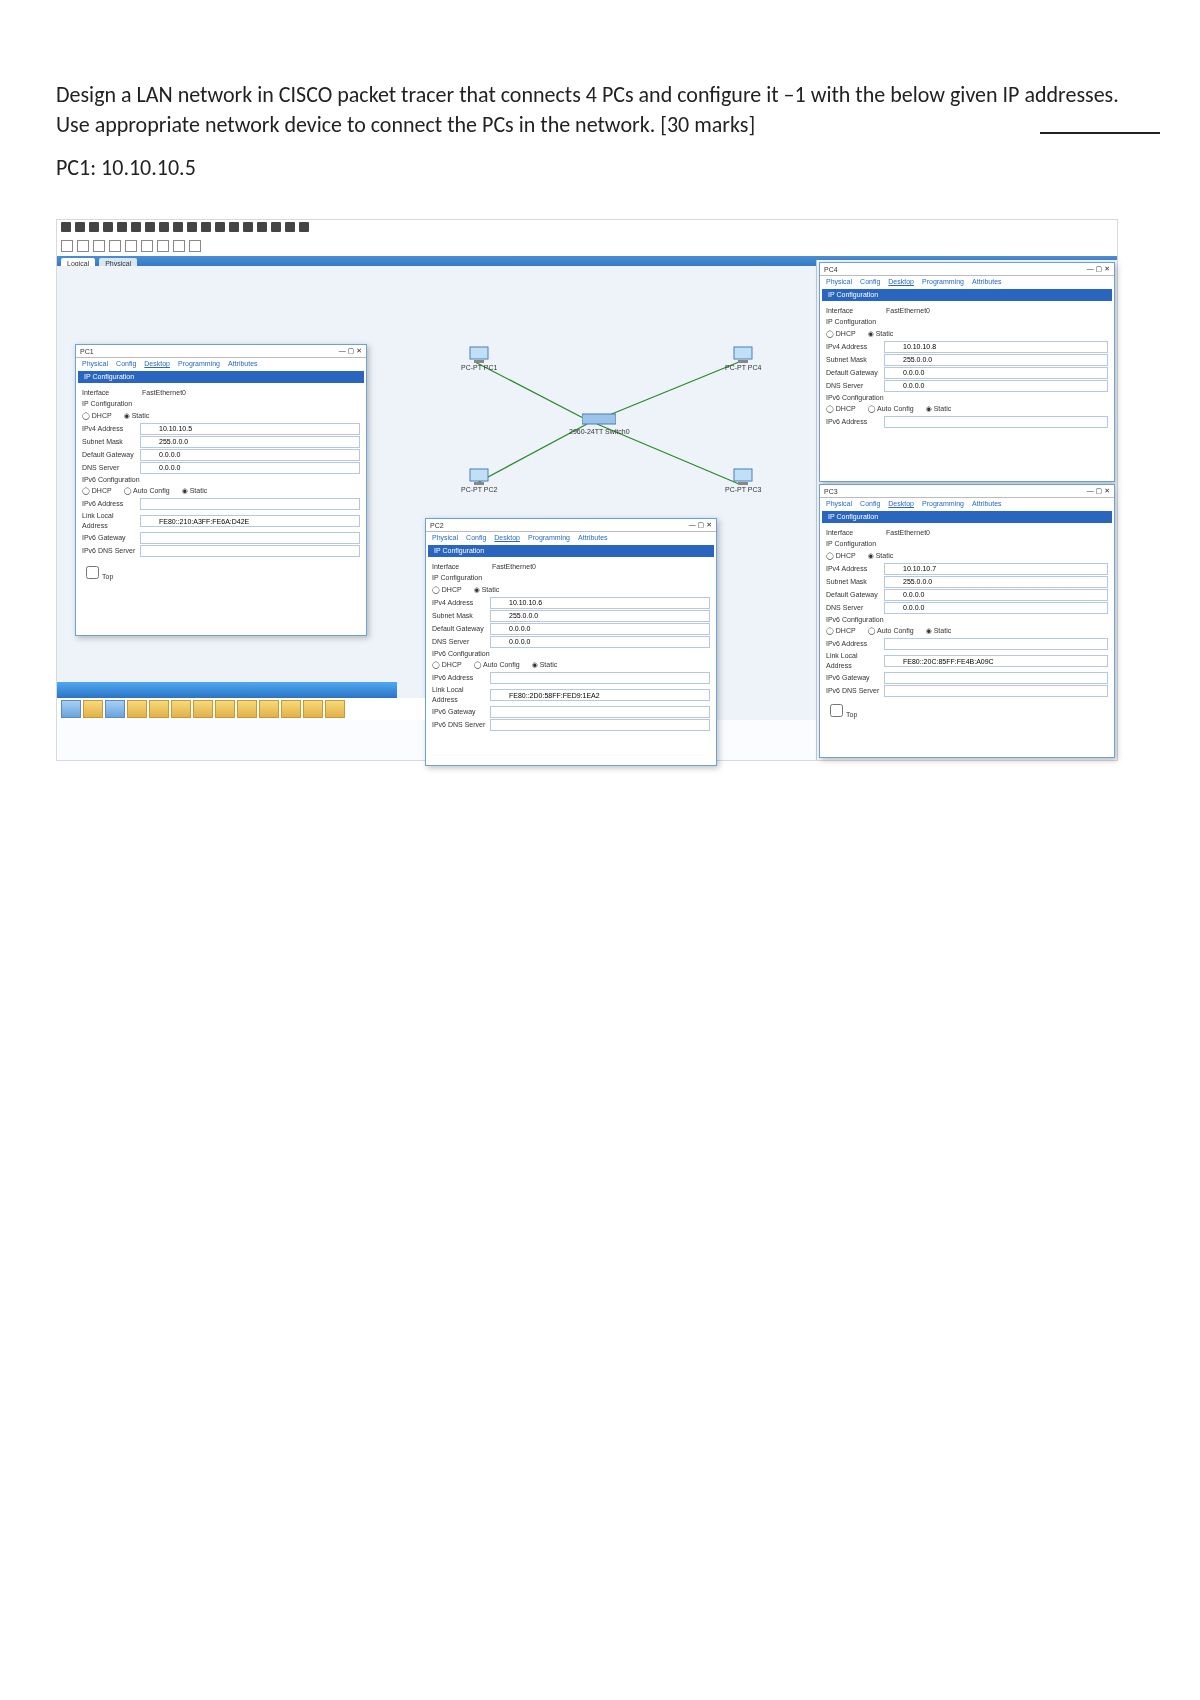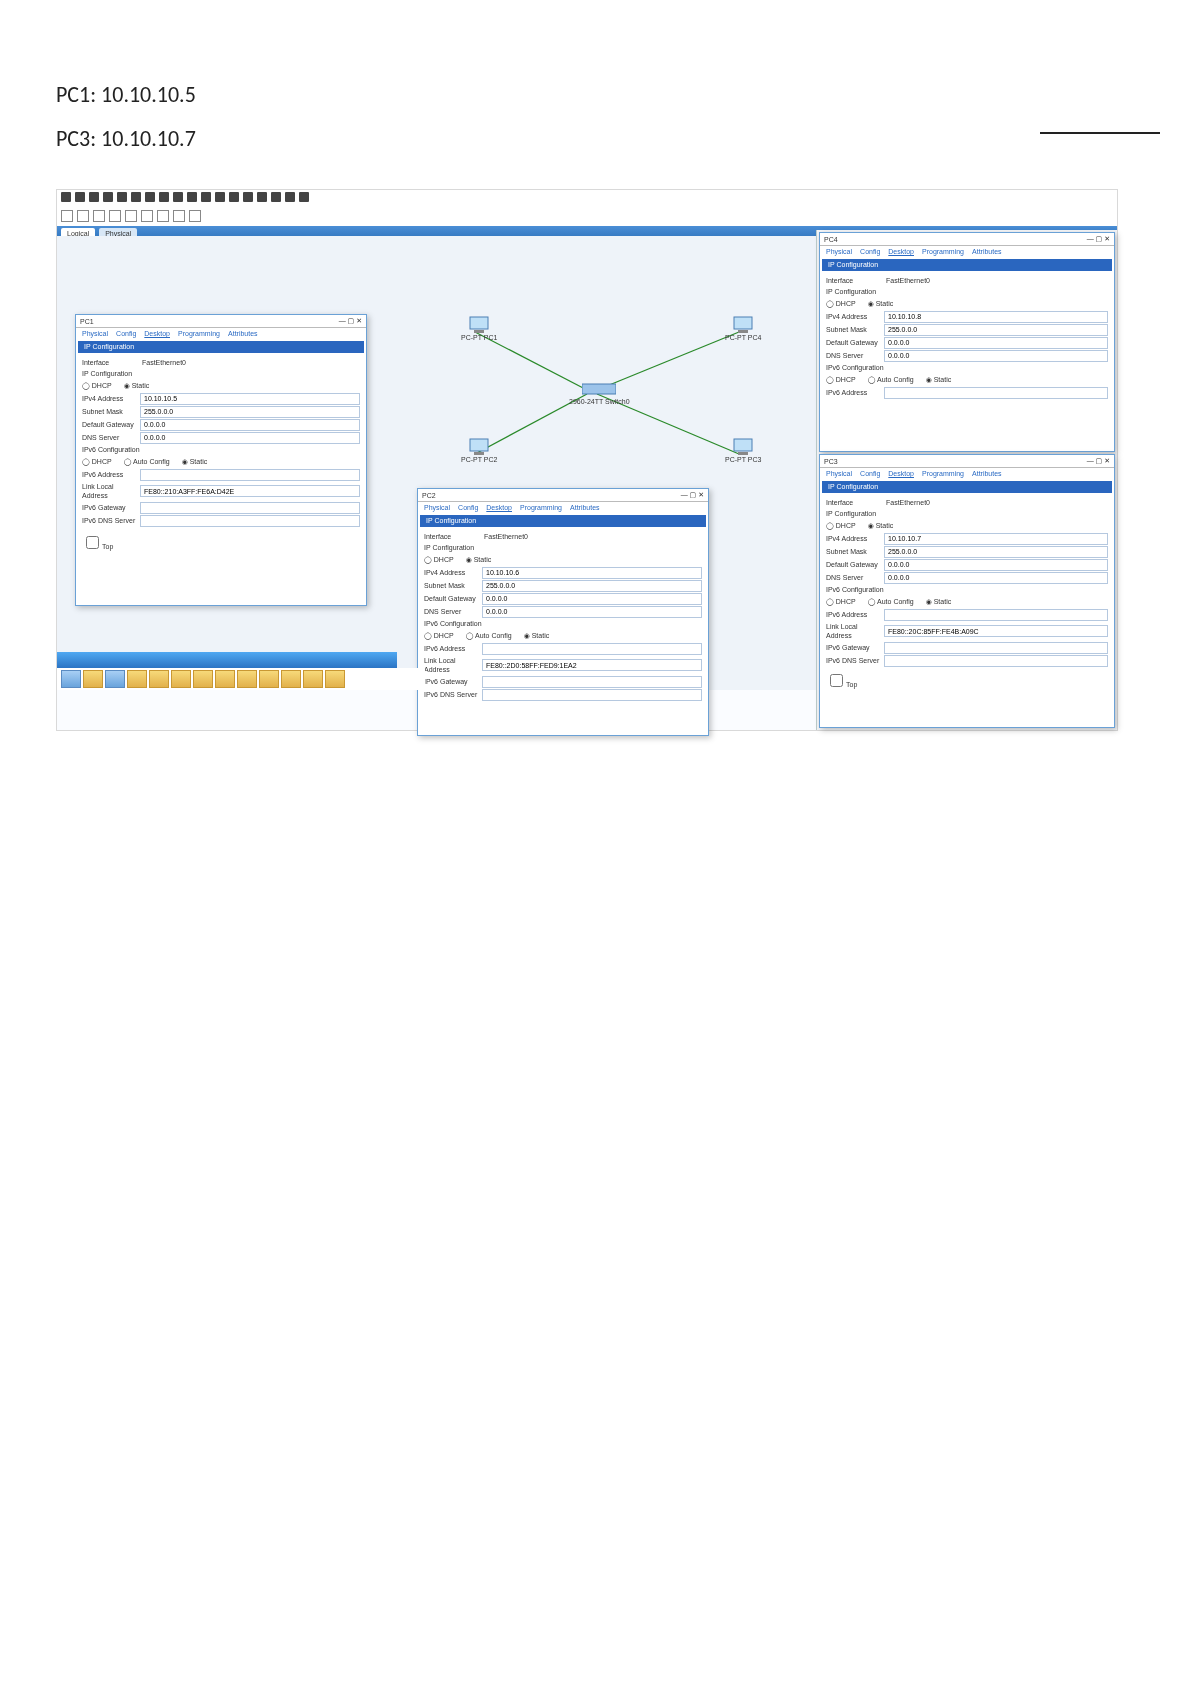--- a/index.html
+++ b/index.html
@@ -22,21 +22,21 @@
   .workspace{position:absolute;top:46px;left:0;right:300px;bottom:40px;background:#eef3f9}
   .right{position:absolute;right:0;top:40px;width:300px;bottom:0;background:#f5f7fa;border-left:1px solid #bcc}
   .win{position:absolute;background:#fff;border:1px solid #6aa1d6;box-shadow:2px 2px 6px rgba(0,0,0,.25)}
   .win .titlebar{height:12px;background:#fff;border-bottom:1px solid #bbb;display:flex;justify-content:space-between;align-items:center;padding:0 4px;font-size:7px}
   .win .wtabs{display:flex;gap:8px;padding:2px 6px;font-size:7px}
   .win .wtabs span{color:#2a6ac3}
   .win .hdrbar{background:#2a66bf;color:#fff;height:12px;font-size:7px;line-height:12px;padding:0 6px;margin:2px}
   .win .body{margin:0;padding:2px 6px;font-size:7px;line-height:1.4}
   .fld{display:flex;align-items:center;margin:1px 0}
   .fld label{width:58px;color:#333}
-  .fld input{flex:1;height:10px;border:1px solid #b5c8df;background:#fff;font-size:7px;padding:0 3px}
+  .fld input{flex:1;height:10px;border:1px solid #b5c8df;background:#fff;font-size:7px;padding:0 18px}
   .fld .ro{flex:1;height:10px;font-size:7px;padding:0 2px}
   .radio{display:flex;gap:12px;margin:2px 0}
   .radio span::before{content:"◯ ";font-size:7px}
   .radio .sel::before{content:"◉ ";}
   .pc{position:absolute;display:flex;flex-direction:column;align-items:center;font-size:7px}
   .pc svg{width:22px;height:18px}
   .sw{position:absolute;display:flex;flex-direction:column;align-items:center;font-size:7px}
   .sw svg{width:34px;height:16px}
   .conn path{stroke:#2a8a2a;stroke-width:1.3;fill:none}
   .footerbar{position:absolute;left:0;bottom:22px;height:16px;width:340px;background:linear-gradient(#4fa8f2,#2b74c4)}
@@ -44,22 +44,22 @@
   .palettebar span{width:18px;height:16px;background:linear-gradient(#f7d97a,#e2b14b);border:1px solid #c99833}
   .palettebar .b{background:linear-gradient(#a8cff5,#6aa4dc);border-color:#5a8bc2}
 </style>
 </head>
 <body>
 
 <div class="page">
   <div class="hr"></div>
 
   <div class="body">
+    <p>Design a LAN network in CISCO packet tracer that connects 4 PCs and configure it –1 with the below given IP addresses. Use appropriate network device to connect the PCs in the network. [30 marks]</p>
     <p class="addr">PC1: 10.10.10.5</p>
-    <p class="addr">PC3: 10.10.10.7</p>
   </div>
 
   <div class="screenshot">
     <div class="pt">
       <div class="toolbar">
         <span></span>
           <span></span>
           <span></span>
           <span></span>
           <span></span>
@@ -199,21 +199,21 @@
                 <input style="">
               </div>
             <div class="fld">
                 <label>IPv6 DNS Server</label>
                 <input style="">
               </div>
             <div style="margin-top:6px"><input type="checkbox" style=""><span>Top</span></div>
           </div>
         </div>
 
-        <div class="win" style="left:360px;top:252px;width:290px;height:246px">
+        <div class="win" style="left:368px;top:252px;width:290px;height:246px">
           <div class="titlebar">
               <span>PC2</span>
               <span>—  ▢  ✕</span>
             </div>
           <div class="wtabs">
             <span>Physical</span>
             <span>Config</span>
             <span style="text-decoration:underline">Desktop</span>
             <span>Programming</span>
             <span>Attributes</span>

